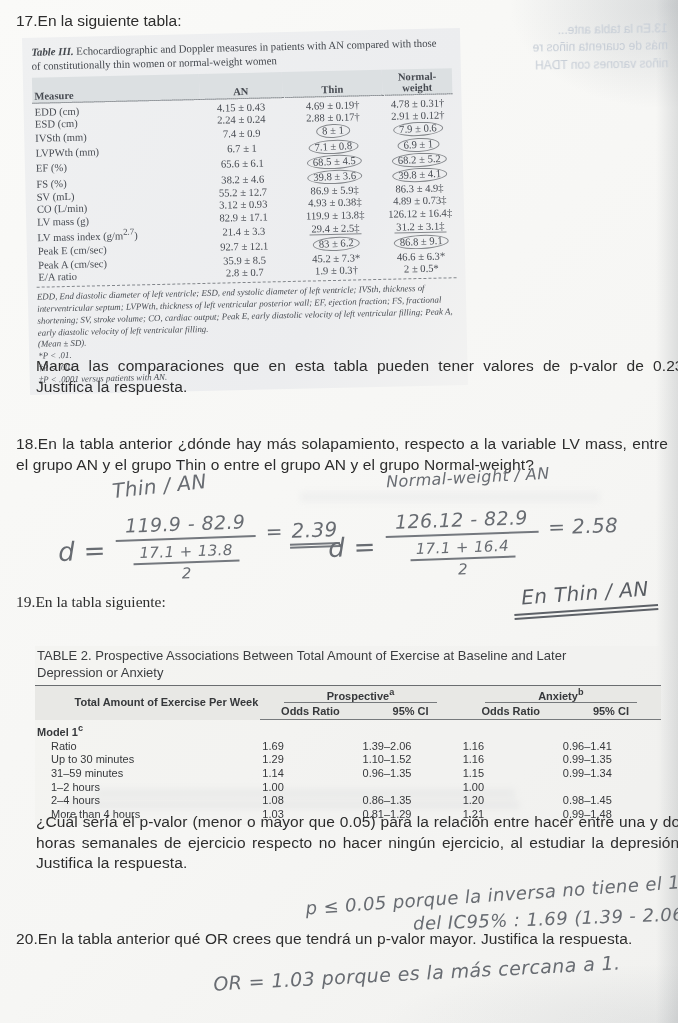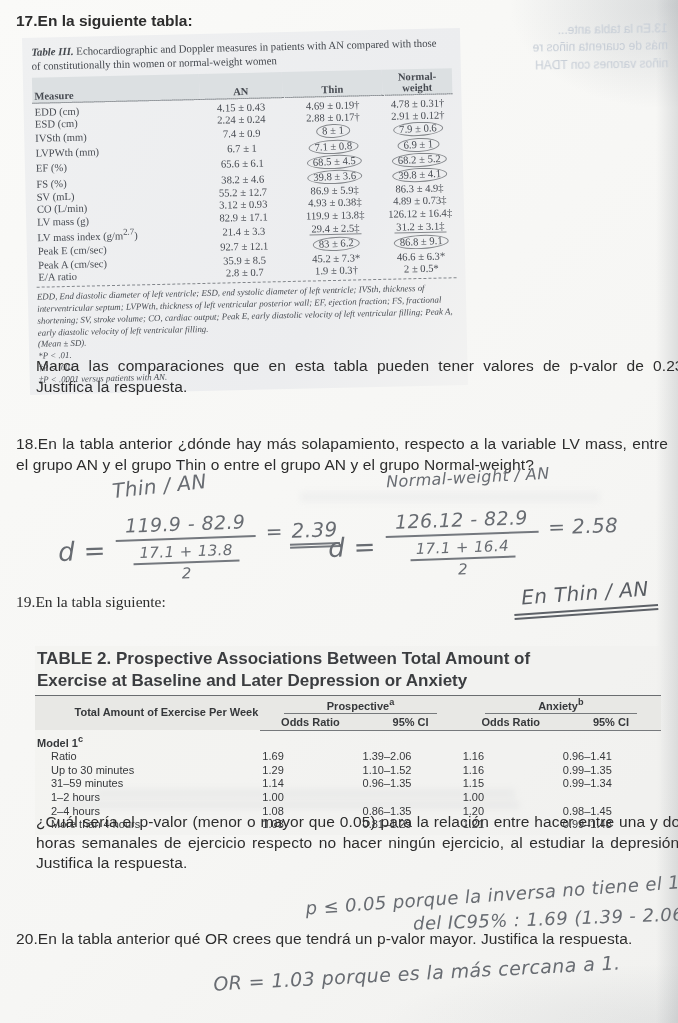--- a/index.html
+++ b/index.html
@@ -45,21 +45,21 @@
   .mark-circle { display:inline-block; border:1.6px solid #84878b; border-radius:50%;
                  padding:0 5px 1px; transform:rotate(-1.5deg); }
   .mark-underline { display:inline-block; border-bottom:1.6px solid #84878b; padding:0 2px; }
   .t3-foot { border-top:1px dashed #82868b; margin-top:4px; padding-top:4px;
              font-size:8.9px; font-style:italic; line-height:1.32; color:#4a4e54; }
   .t3-foot div { margin:0; }
 
   
   .t2 { position:absolute; left:35px; top:646px; width:626px; color:#36383b;
         background:rgba(240,240,237,0.45); padding:2px 0 4px; }
-  .t2-title { font-weight:bold; font-size:17px; line-height:1.3; color:#3b3d40; width:560px; margin:0 0 3px 2px; }
+  .t2-title { font-weight:normal; font-size:13px; line-height:1.3; color:#3b3d40; width:560px; margin:0 0 3px 2px; }
   .t2 table { width:100%; border-collapse:collapse; font-size:11px; }
   .t2 thead { background:#e8e8e5; }
   .t2 thead tr:first-child th { border-top:1.4px solid #6a6d70; }
   .t2 th { font-weight:bold; padding:1px 2px; }
   .t2 th.rowhdr { text-align:right; width:36%; vertical-align:middle; padding-left:6px; line-height:1.25; }
   .t2 th.grp { text-align:center; }
   .t2 th.grp .grp-line { display:block; border-bottom:1px solid #76797c; padding-bottom:1px; margin:0 22px; }
   .t2 th.sub { text-align:center; border-bottom:1px solid #76797c; padding-bottom:2px; width:16%; }
   .t2 td { padding:0.8px 2px; text-align:left; }
   .t2 td.lbl { text-align:left; padding-left:16px; }
@@ -89,21 +89,21 @@
   <div class="smudge-bottom"></div>
   <div class="bleed">
       <div>13.En la tabla ante...</div>
       <div>más de cuarenta niños re</div>
       <div>niños varones con TDAH</div>
     </div>
   <div class="streak" style="left:95px; top:789px; width:420px; height:9px;"></div>
   <div class="streak" style="left:60px; top:801px; width:460px; height:8px;"></div>
   <div class="streak" style="left:300px; top:492px; width:300px; height:10px; opacity:0.5;"></div>
 
-  <div class="q-heading" style="top:12px;font-weight:bold;">17.En la siguiente tabla:</div>
+  <div class="q-heading" style="top:12px;">17.En la siguiente tabla:</div>
 
   <div class="t3">
     <div class="t3-title">
       <b>Table III.</b><span> Echocardiographic and Doppler measures in patients with AN compared with those of constitutionally thin women or normal-weight women</span>
     </div>
     <table>
       <thead>
         <tr>
           <th class="left">Measure</th>
           <th class="ctr">AN</th>

